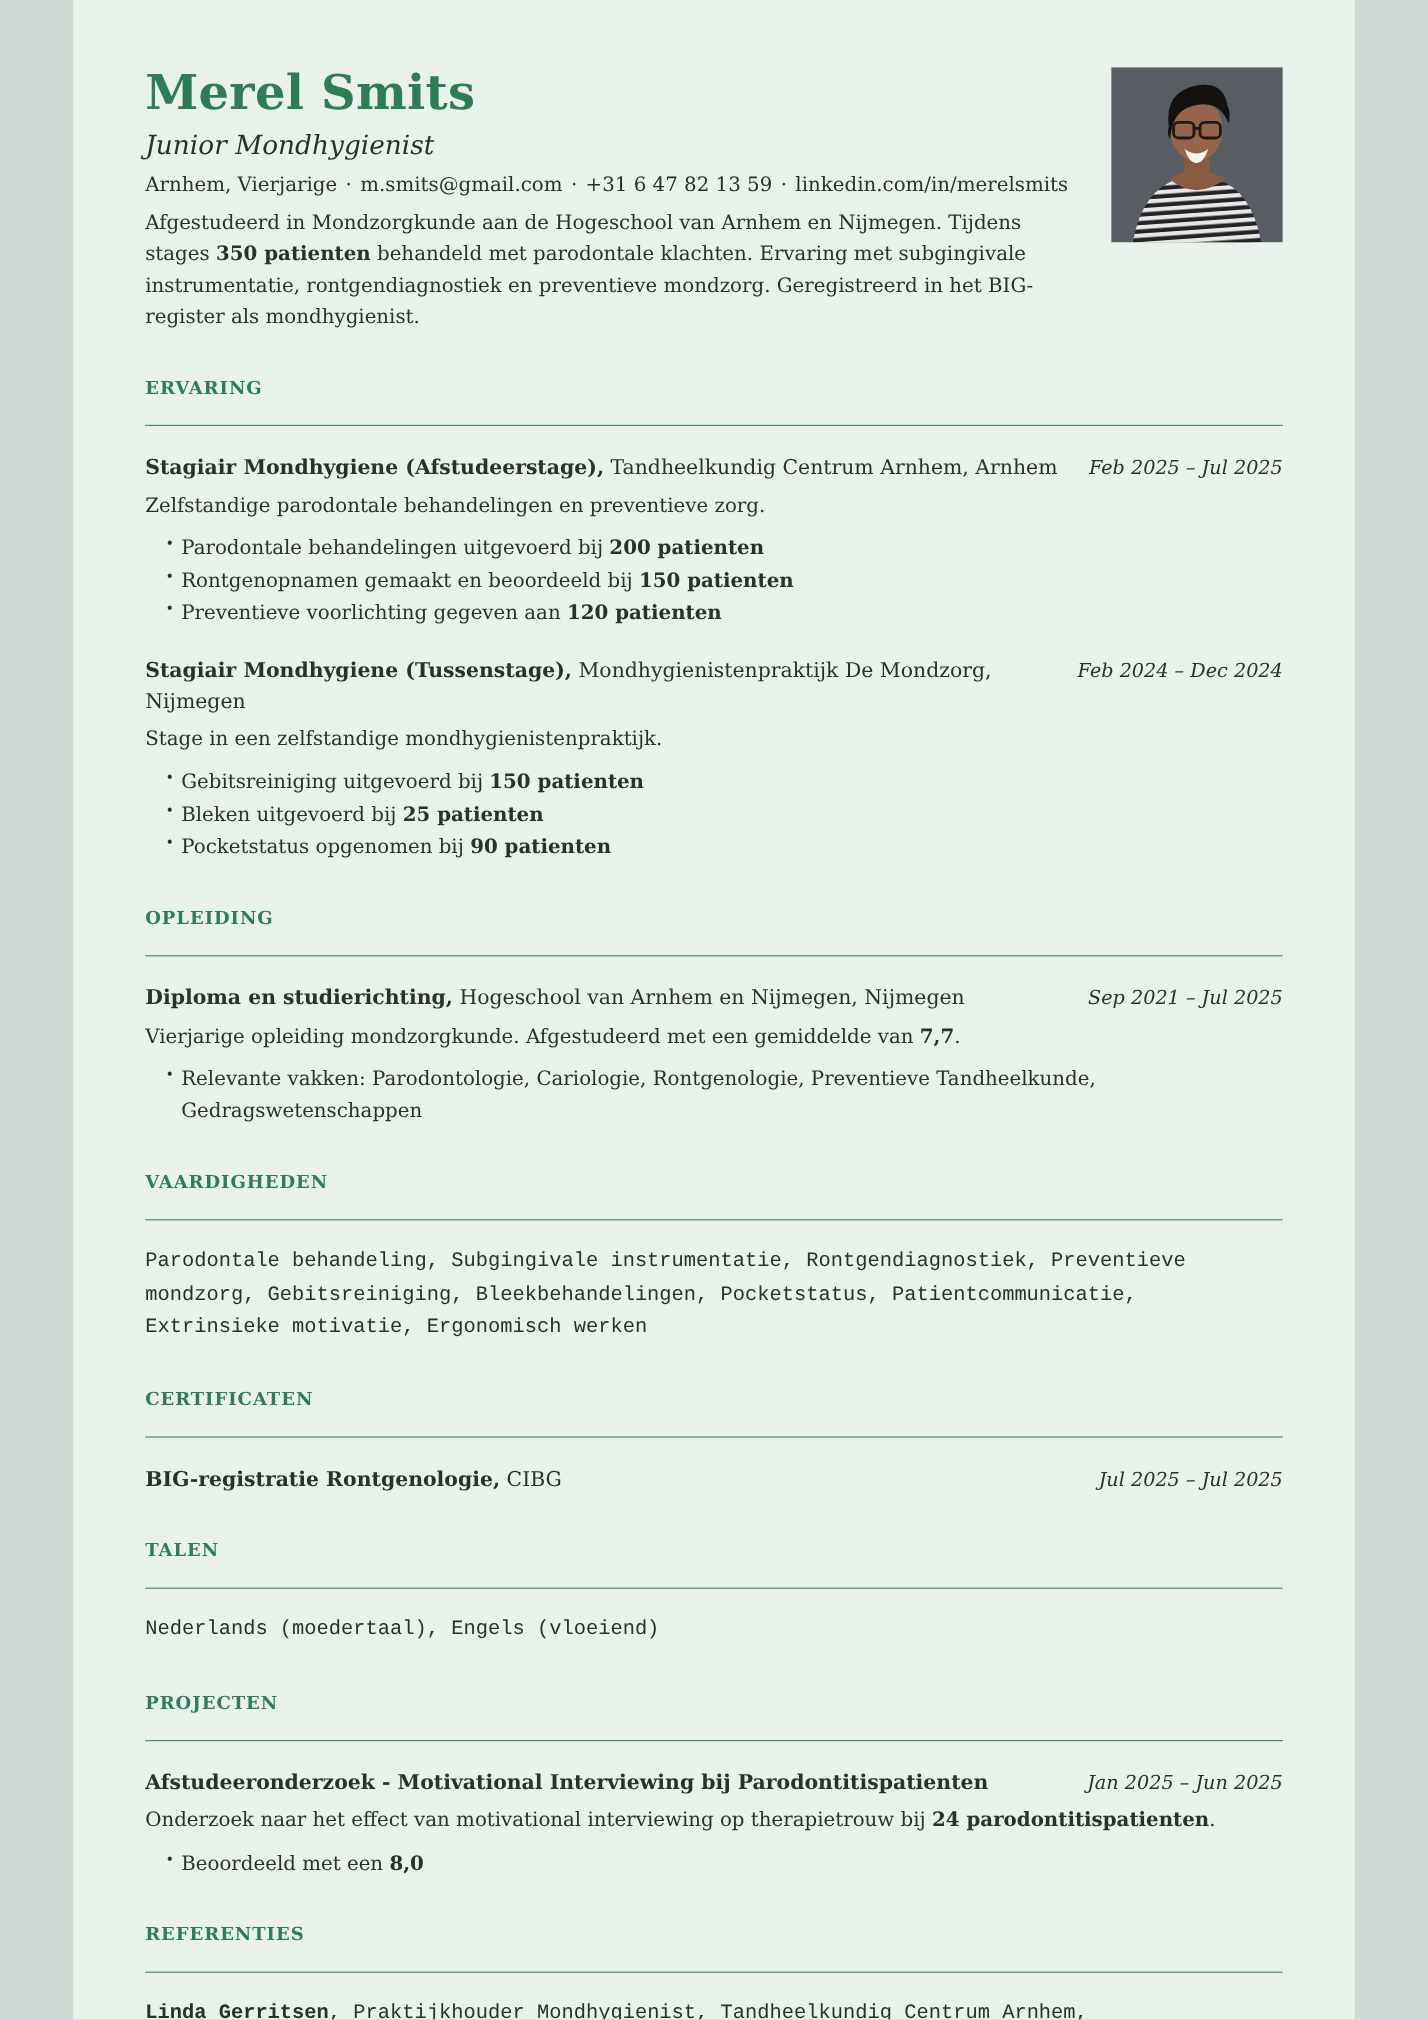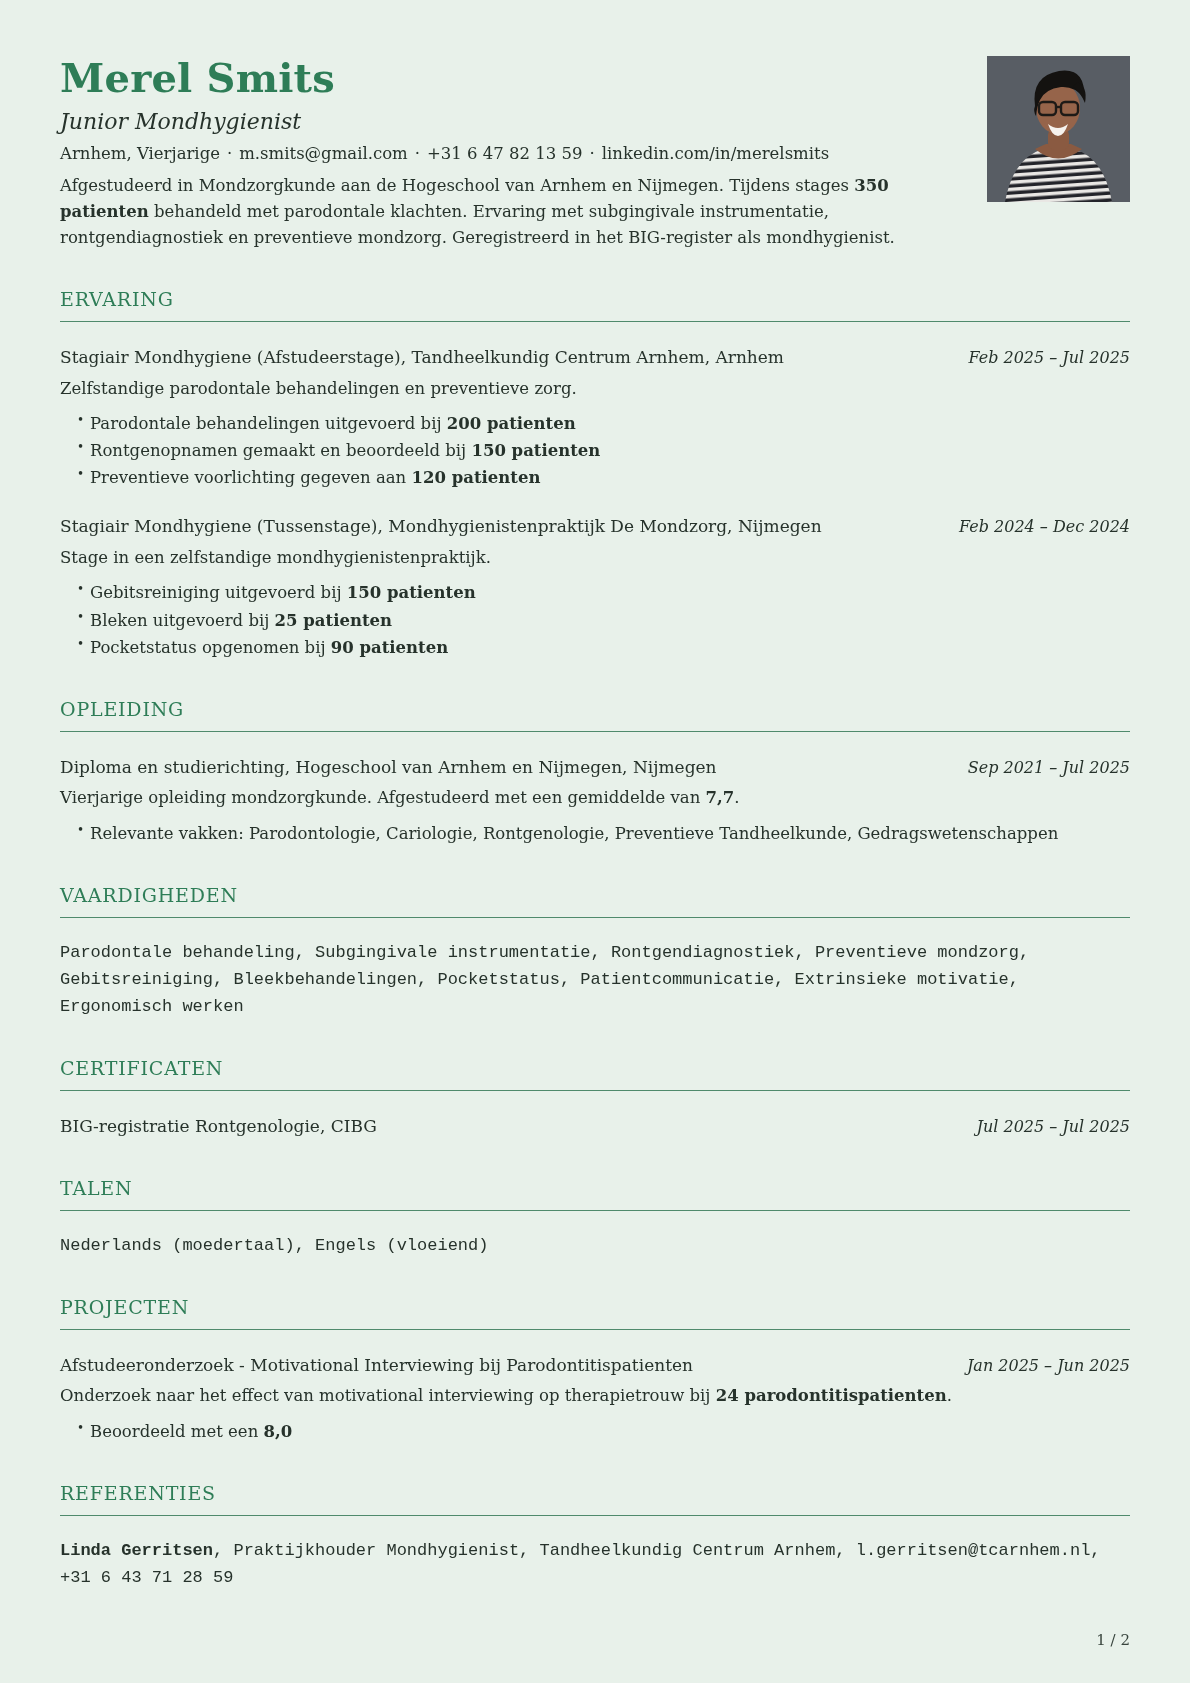--- a/index.html
+++ b/index.html
@@ -1,18 +1,18 @@
 <!DOCTYPE html>
 <html lang="nl" style="--color-accent: #2e7d57; --color-background: #e8f1ea; --color-text: #26322b; --color-rule: #4f8a6c;"><head>
 <meta charset="utf-8">
 <style>
   * { box-sizing: border-box; }
   html, body { margin: 0; padding: 0; background: #cfd8d2; }
   .page {
-    width: 1190px;
+    width: 1068px;
     height: 1683px;
     margin: 0 auto;
     background: var(--color-background, #e8f1ea);
     color: var(--color-text, #26322b);
     font-family: "DejaVu Serif", serif;
     padding: 56px 60px 34px 60px;
     display: flex;
     flex-direction: column;
     overflow: hidden;
   }
@@ -30,31 +30,31 @@
   .subtitle { font-style: italic; font-size: 22px; margin-top: 9px; }
   .contact { font-size: 16.5px; margin-top: 10px; white-space: nowrap; }
   .contact .sep { margin: 0 7px; color: var(--color-text, #26322b); }
   .contact a { color: inherit; text-decoration: none; cursor: pointer; }
   .summary { margin: 10px 0 0 0; font-size: 16.5px; line-height: 1.58; max-width: 838px; }
   .photo { flex: 0 0 auto; width: 143px; height: 146px; }
   .photo svg { display: block; width: 100%; height: 100%; }
   
   h2.sec-h {
     margin: 37px 0 0 0;
-    font-size: 19px;
-    font-weight: normal;
+    font-size: 15px;
+    font-weight: bold;
     letter-spacing: 0.8px;
     color: var(--color-accent, #2e7d57);
-    padding-bottom: 11px;
+    padding-bottom: 22px;
     border-bottom: 1px solid var(--color-rule, #4f8a6c);
   }
   .entry { margin-top: 23px; }
   .entry-head { display: flex; justify-content: space-between; align-items: baseline; }
   .entry-title { font-size: 17px; line-height: 1.5; }
-  .entry-title strong { font-weight: normal; }
+  .entry-title strong { font-weight: bold; }
   .entry-date {
     flex: 0 0 auto;
     margin-left: 24px;
     font-style: italic;
     font-size: 16px;
     white-space: nowrap;
   }
   .entry-desc { margin: 5px 0 0 0; font-size: 16.5px; line-height: 1.55; }
   ul.bullets { list-style: none; margin: 9px 0 0 0; padding: 0 0 0 17px; }
   ul.bullets li {

